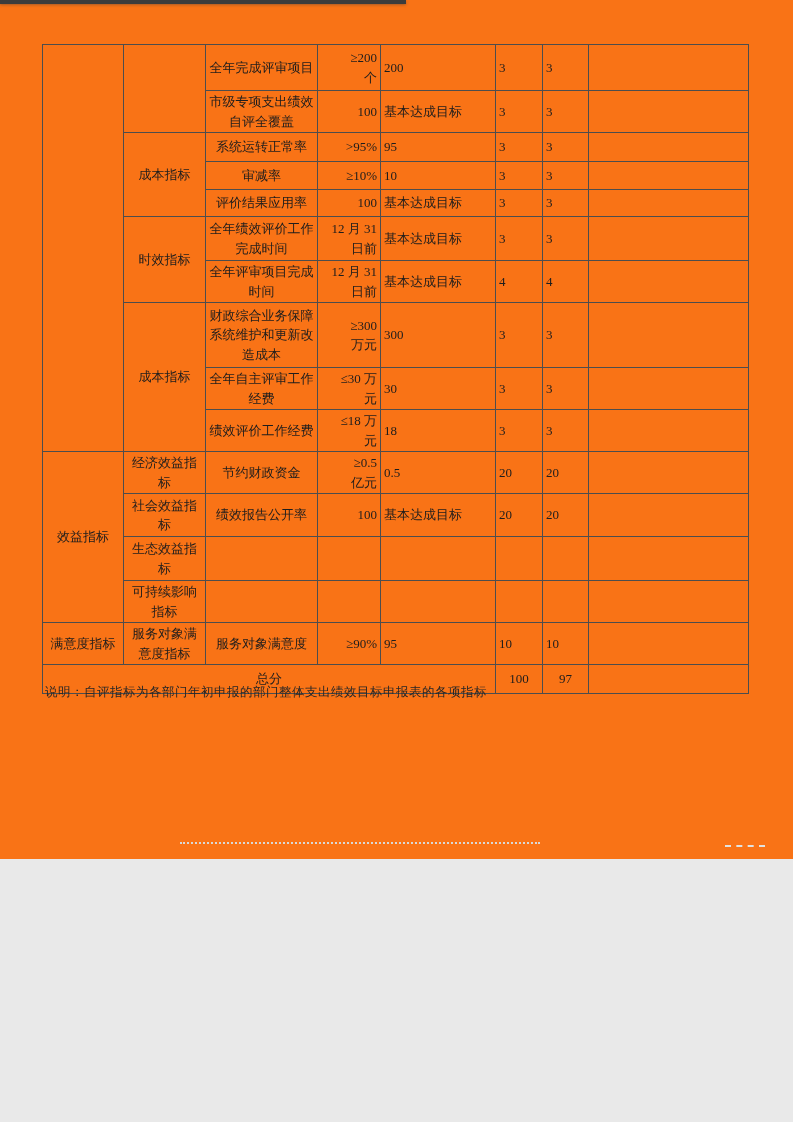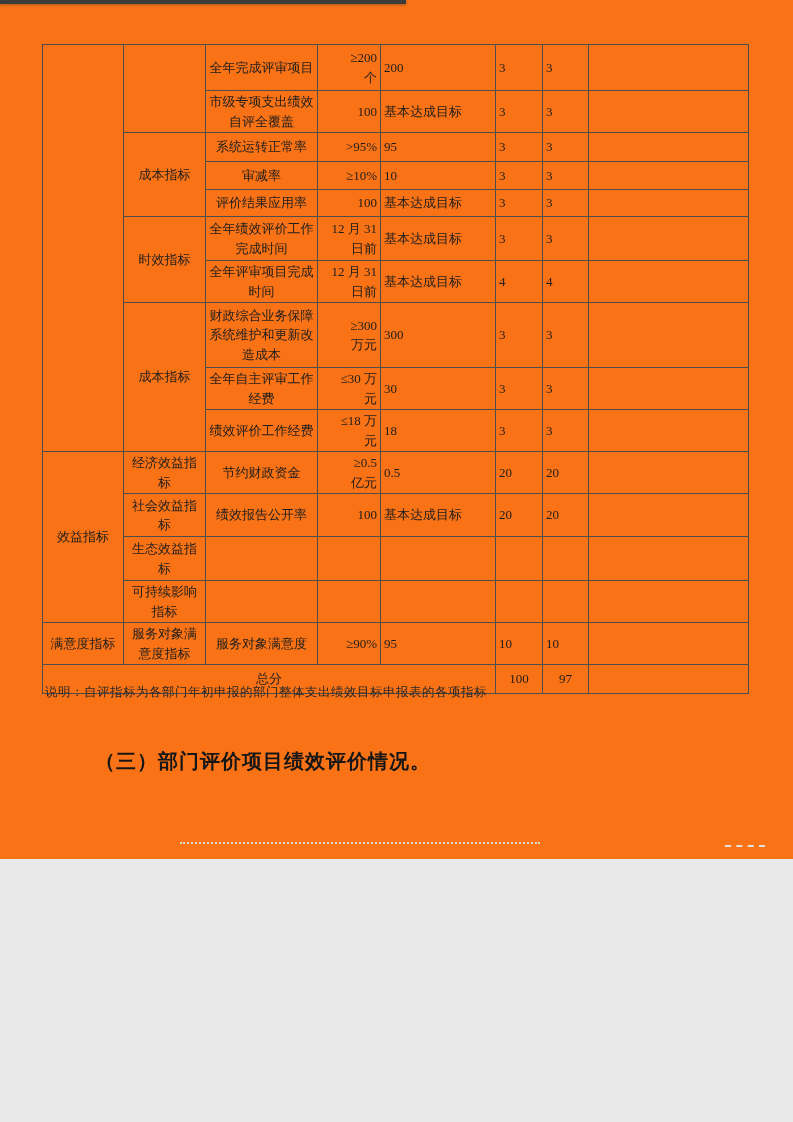--- a/index.html
+++ b/index.html
@@ -263,21 +263,20 @@
           <td class="" colspan="5">总分</td>
           <td class="t-wt">100</td>
           <td class="t-sc">97</td>
           <td class=""></td>
         </tr>
       </tbody>
   </table>
 
   <div class="note">说明：自评指标为各部门年初申报的部门整体支出绩效目标申报表的各项指标</div>
 
-  <div class="heading">（三）部门评价项目绩效评价情况。</div>
 
 
   <div class="page-number">— 27 —</div>
 
   <div class="speck sp1"></div>
   <div class="speck sp2"></div>
   <div class="speck sp3"></div>
   <div class="speck sp4"></div>
   <div class="speck sp5"></div>
   <div class="speck sp6"></div>

